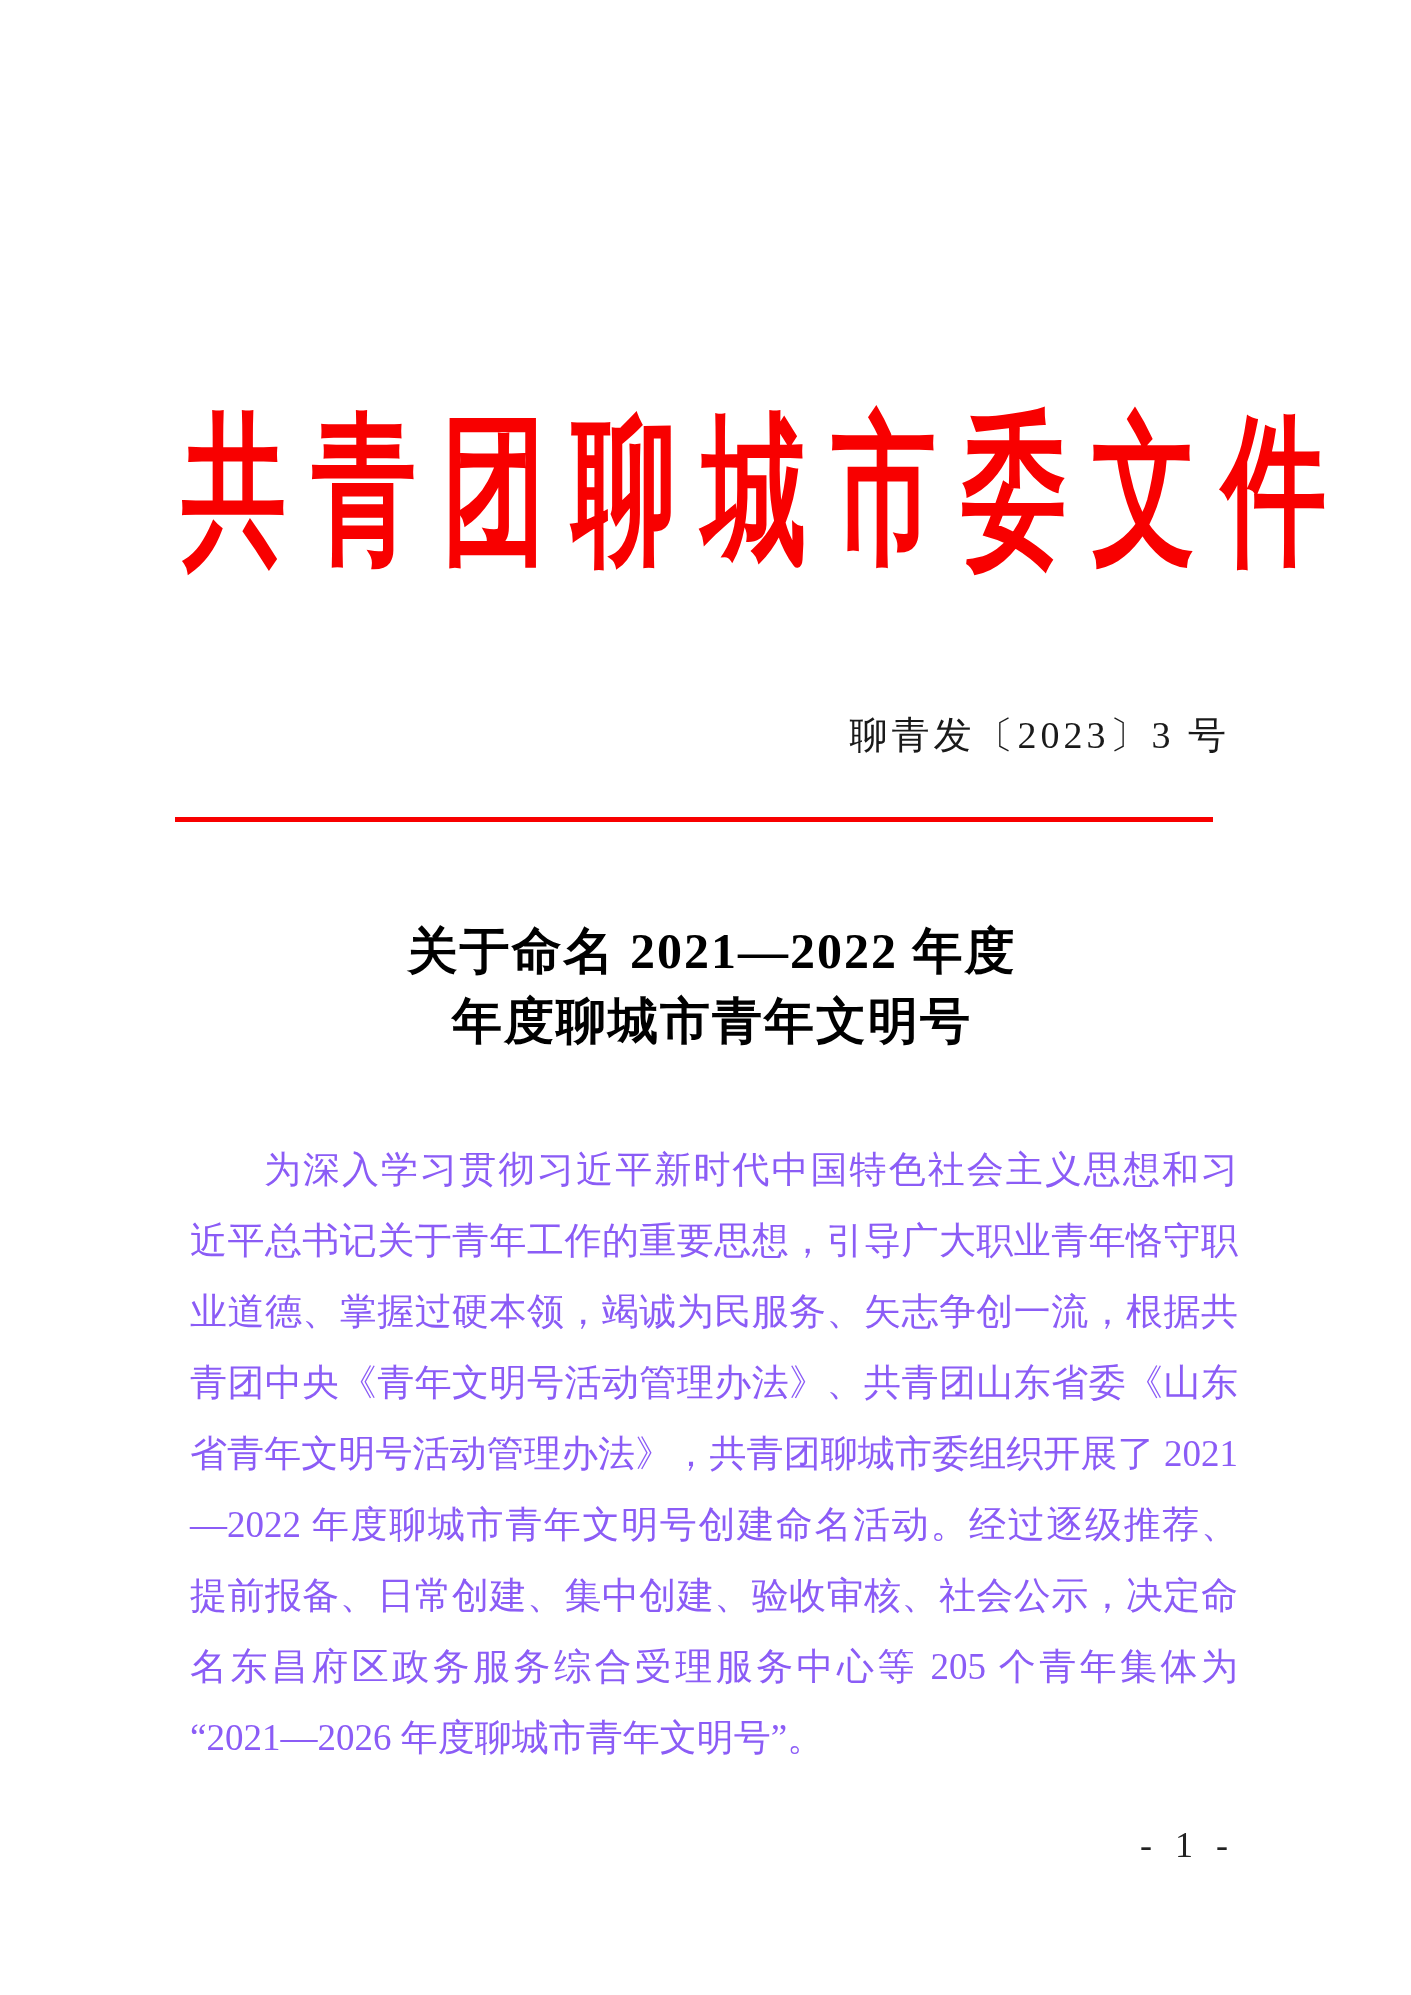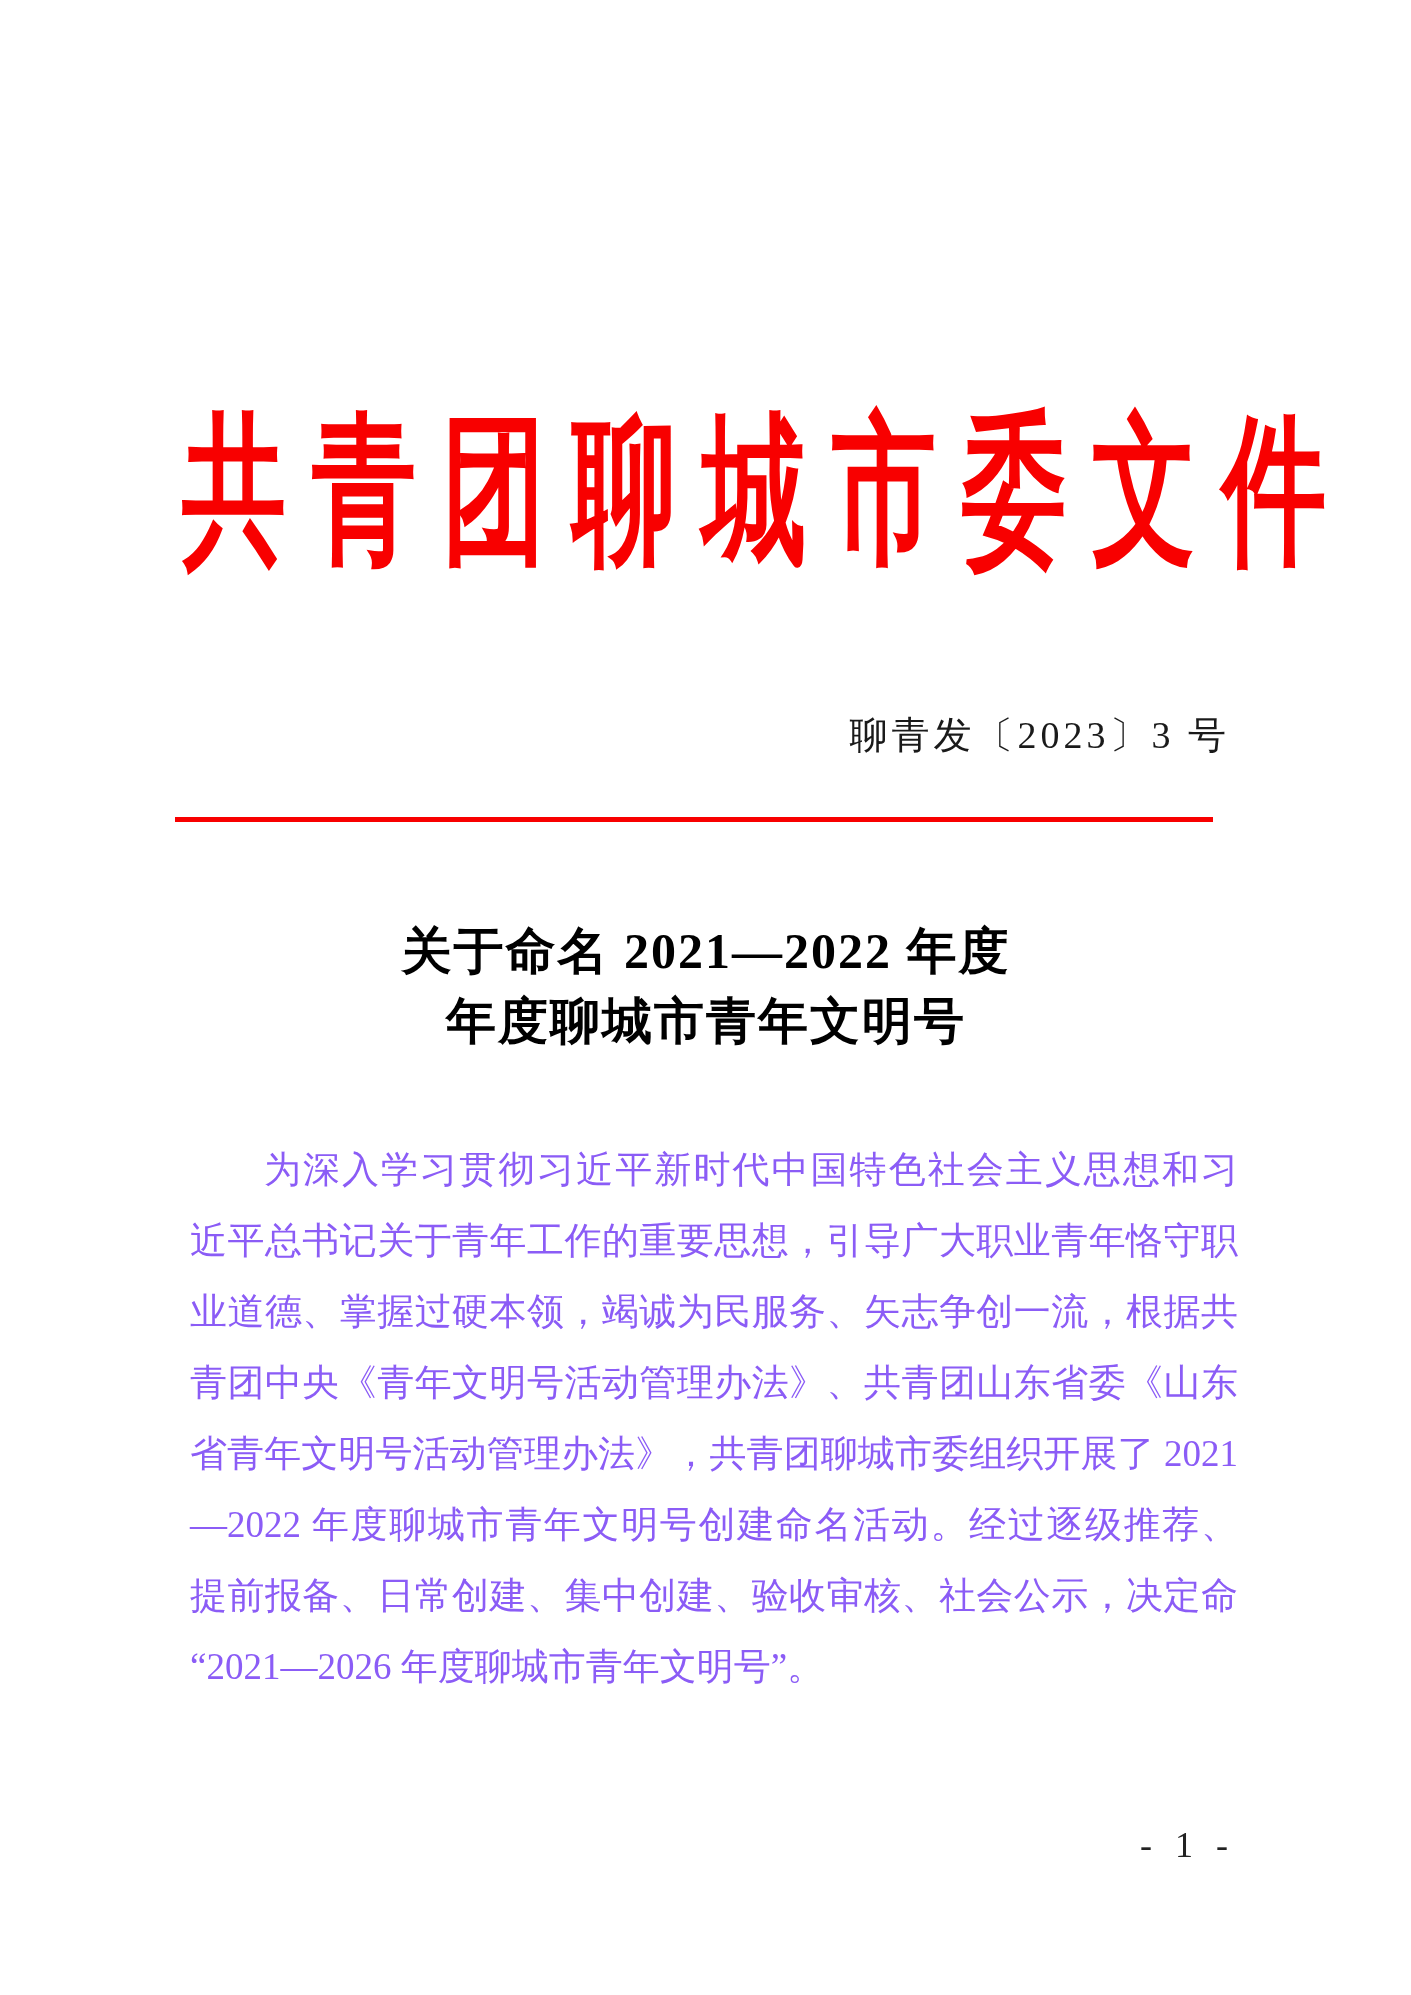--- a/index.html
+++ b/index.html
@@ -51,21 +51,21 @@
     top: 797px;
     left: 175px;
     width: 1038px;
     height: 5px;
     background: #f80000;
   }
   
   .doc-title {
     position: absolute;
     top: 896px;
-    left: 182px;
+    left: 188px;
     width: 1048px;
     text-align: center;
     font-size: 50px;
     font-weight: bold;
     line-height: 70px;
     letter-spacing: 2px;
     color: #000000;
   }
   
   .body-block {
@@ -119,18 +119,19 @@
   </div>
 
   <div class="body-block">
     <div class="body-line first">为深入学习贯彻习近平新时代中国特色社会主义思想和习</div>
     <div class="body-line">近平总书记关于青年工作的重要思想，引导广大职业青年恪守职</div>
     <div class="body-line">业道德、掌握过硬本领，竭诚为民服务、矢志争创一流，根据共</div>
     <div class="body-line">青团中央《青年文明号活动管理办法》、共青团山东省委《山东</div>
     <div class="body-line">省青年文明号活动管理办法》，共青团聊城市委组织开展了 2021</div>
     <div class="body-line">—2022 年度聊城市青年文明号创建命名活动。经过逐级推荐、</div>
     <div class="body-line">提前报备、日常创建、集中创建、验收审核、社会公示，决定命</div>
+    <div class="body-line">名东昌府区政务服务综合受理服务中心等 205 个青年集体为</div>
     <div class="body-line last">“2021—2026 年度聊城市青年文明号”。</div>
   </div>
 
   <div class="page-number">- 1 -</div>
 
 </div>
 
 </body></html>

